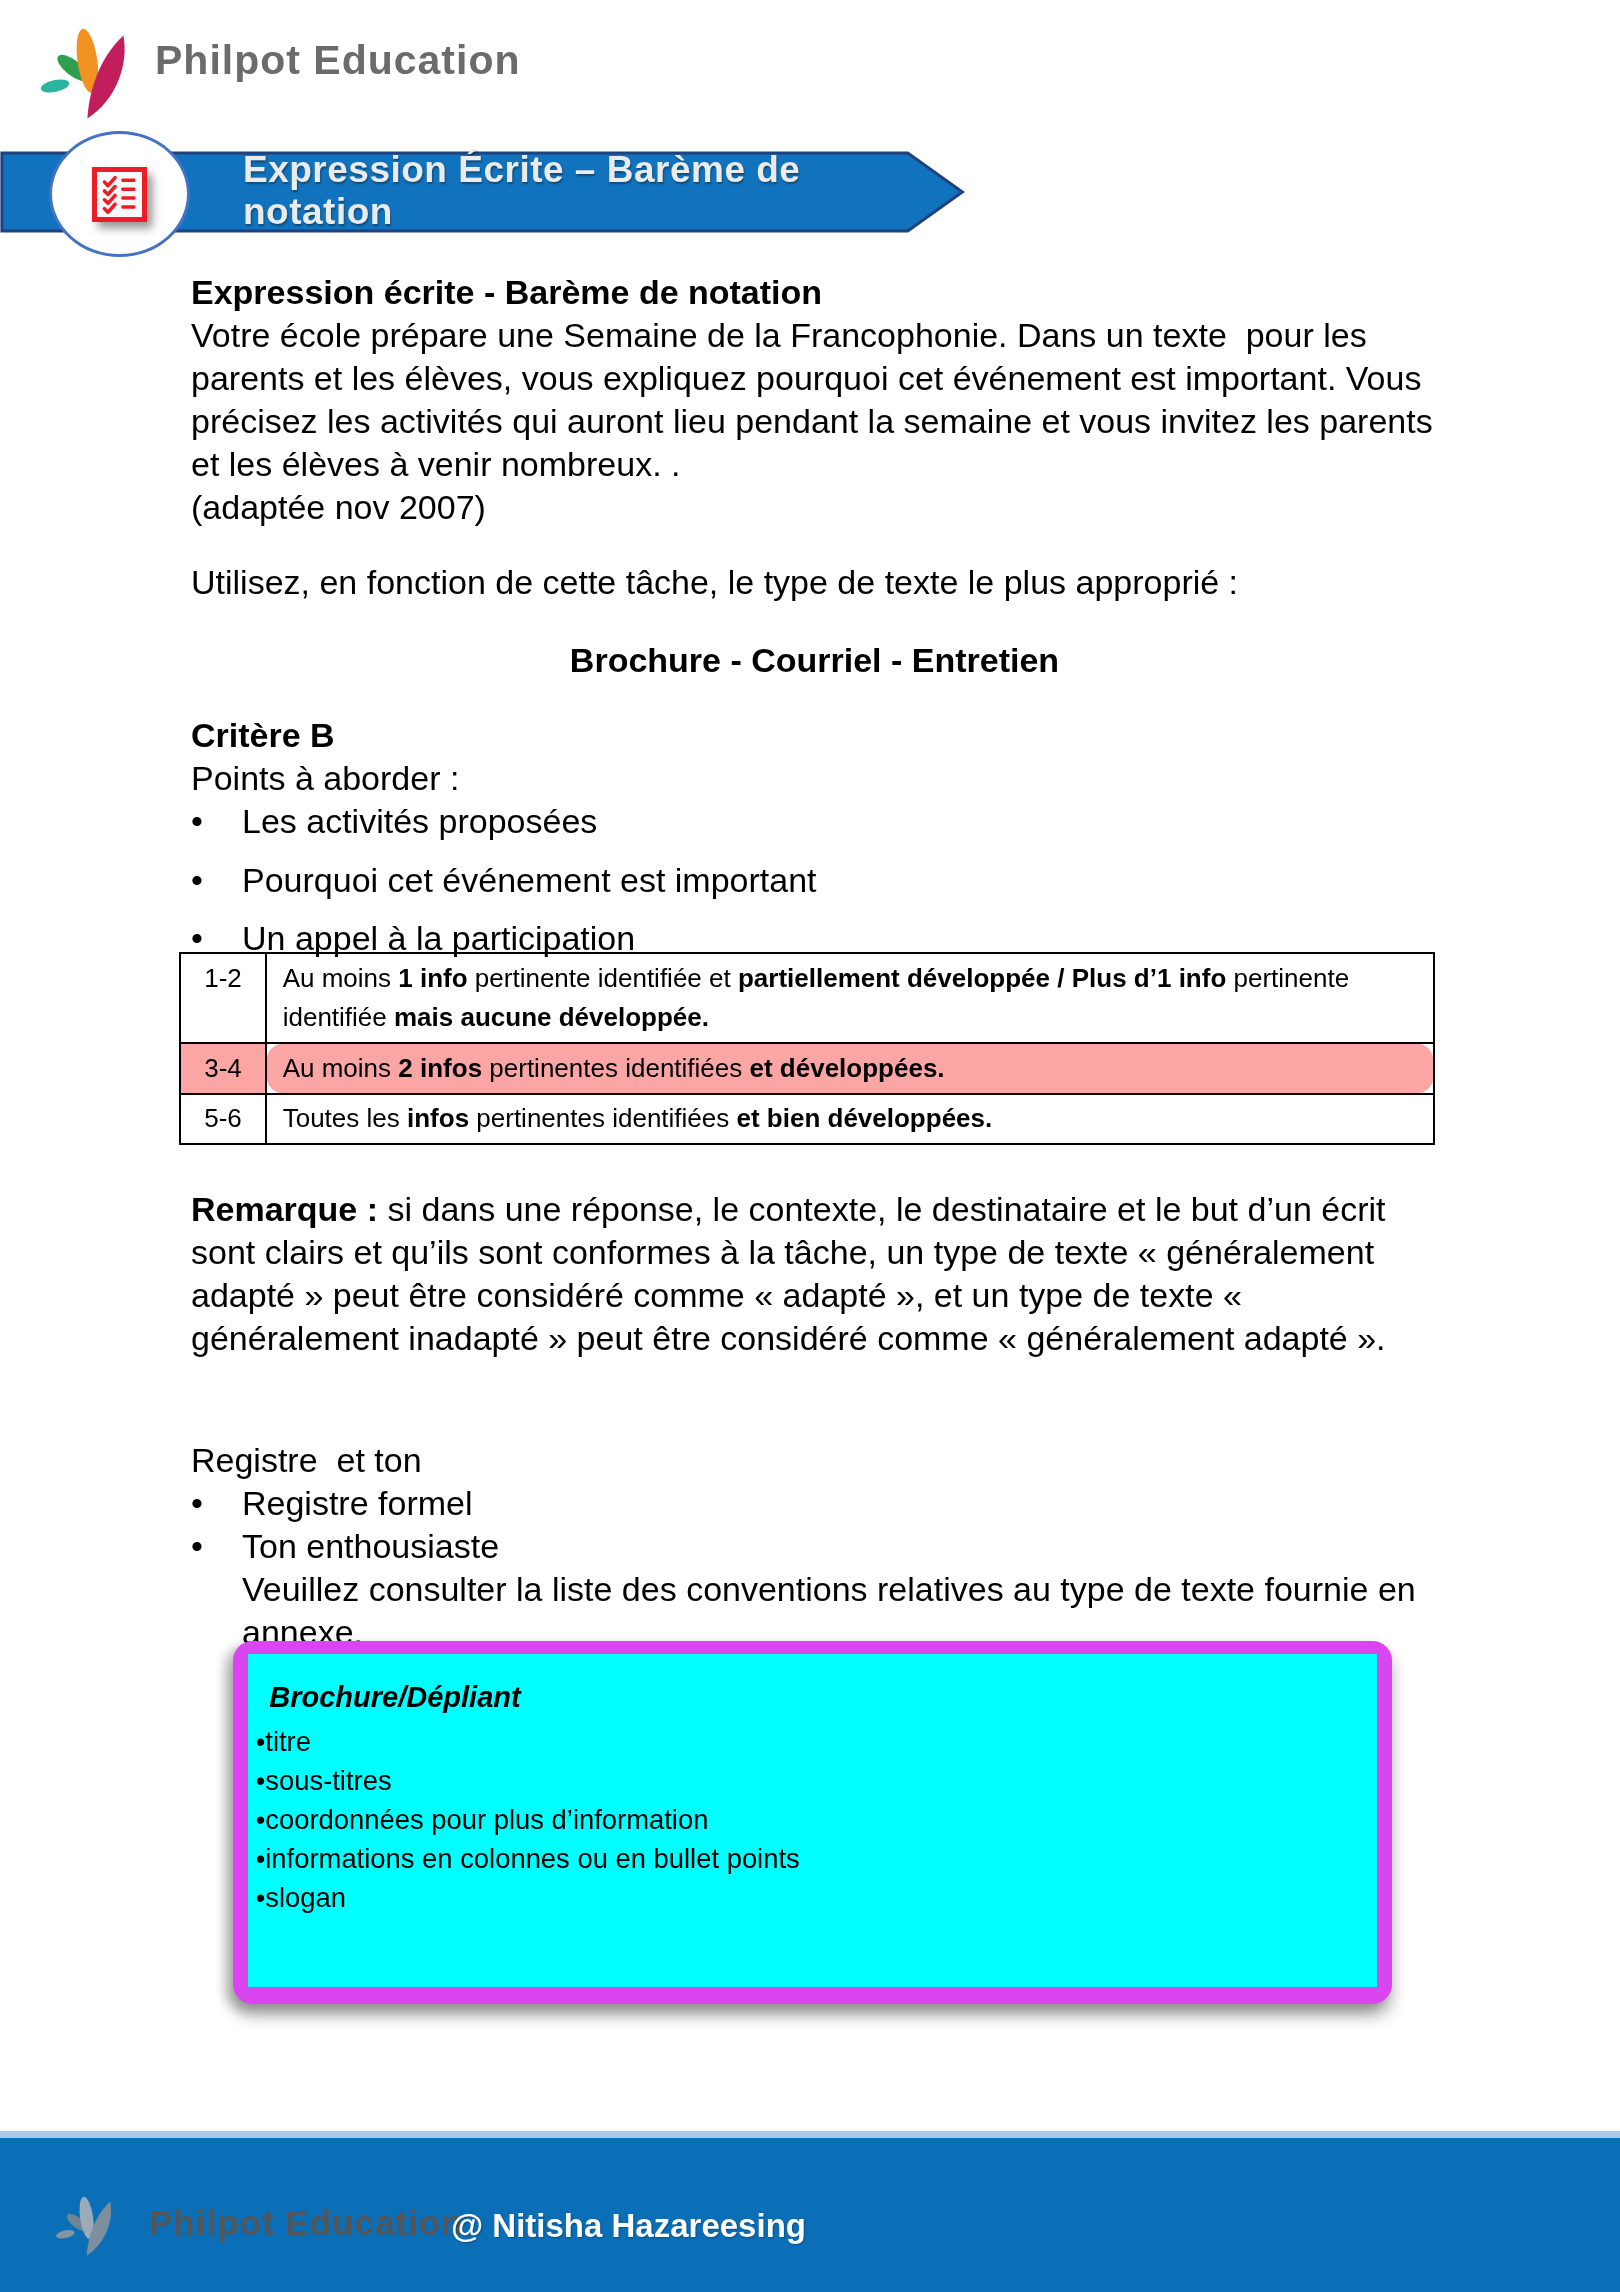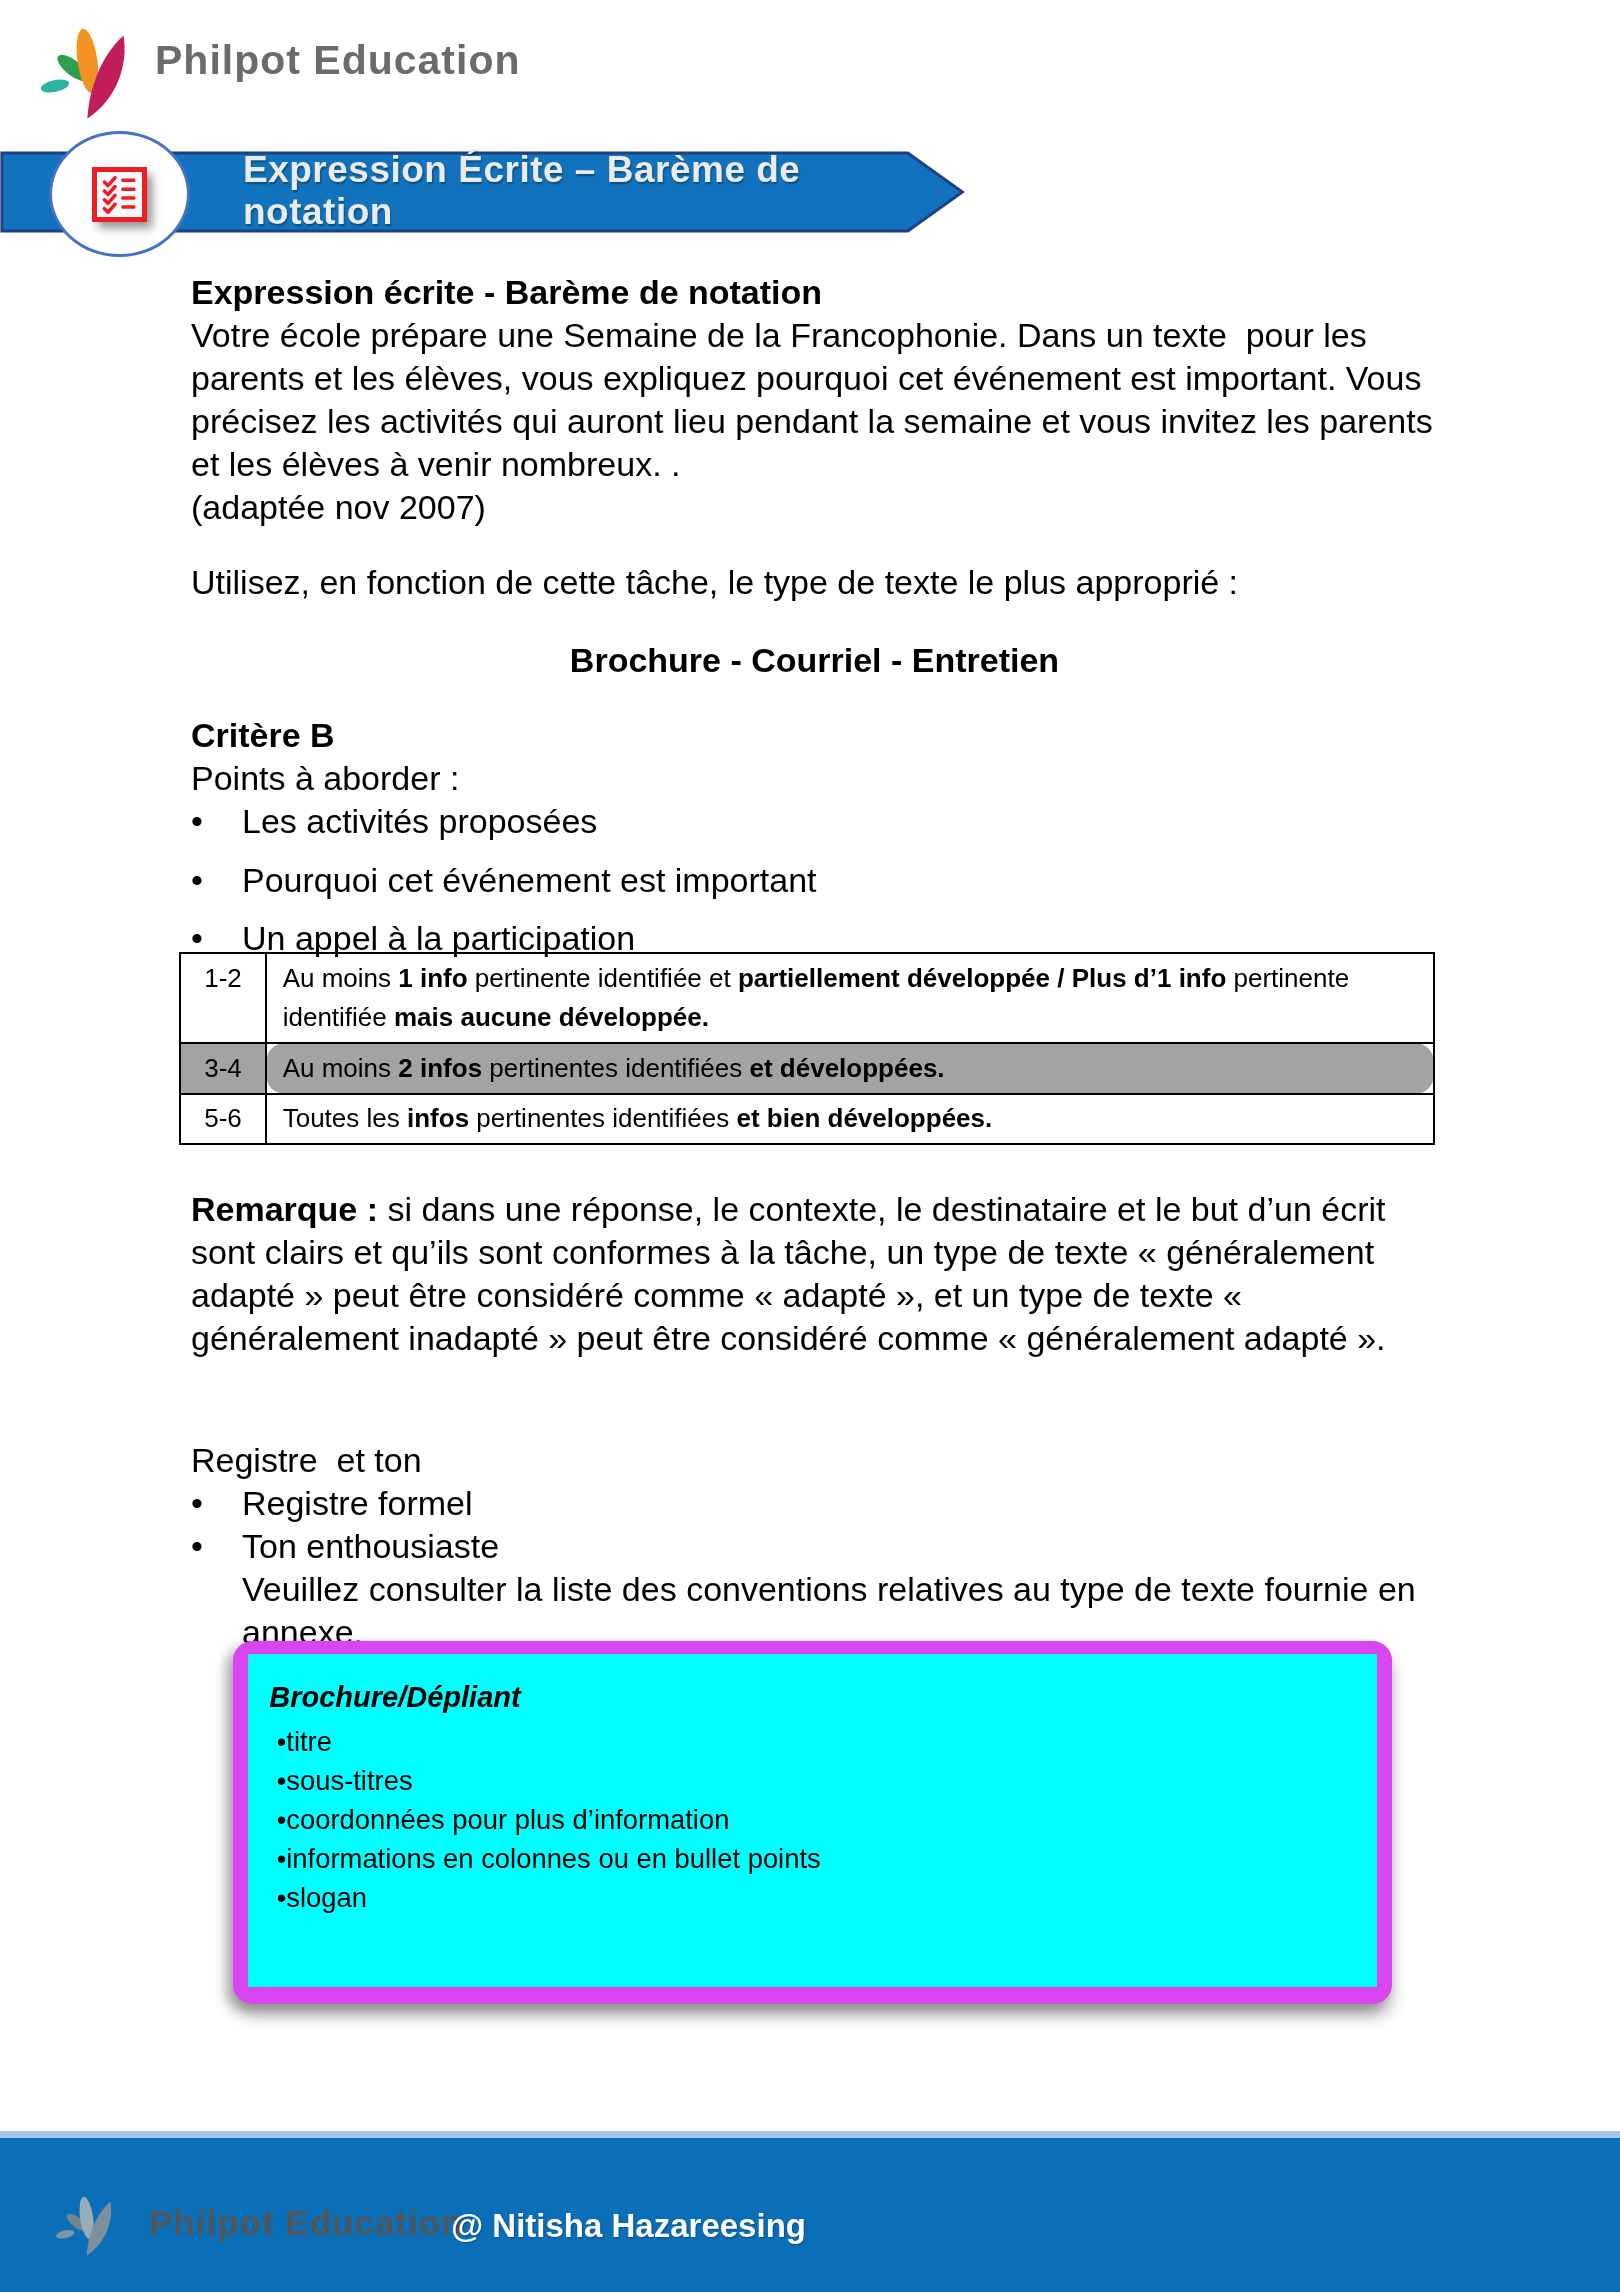--- a/index.html
+++ b/index.html
@@ -31,31 +31,31 @@
   .bullet-row{display:flex;}
   .bullet-row .dot{width:51px;flex:0 0 51px;}
   .crit-li{margin-bottom:15.7px;}
 
   
   .score-table{position:absolute;left:179px;top:952px;width:1256px;
                border-collapse:collapse;font-size:26px;border:2.9px solid #000;}
   .score-table td{border:2px solid #000;line-height:39px;}
   td.score{width:82px;text-align:center;vertical-align:top;padding-top:4.9px;}
   td.desc{padding:4.9px 13.7px 4.9px 15.7px;border-radius:19px;}
-  tr.shaded{background:#a3a3a3;}
+  tr.shaded{background:#fca5a5;}
   tr.r1 td{height:76px;vertical-align:top;}
   tr.r2 td,tr.r3 td{height:39px;}
 
   
   .card-outer{position:absolute;left:233px;top:1641px;width:1159px;height:363px;
               background:#d946ef;border-radius:19.6px;
               box-shadow:-7.8px 5.9px 11.8px rgba(0,0,0,.22),0 11.8px 15.7px rgba(0,0,0,.30);}
   .card-inner{position:absolute;left:14.7px;top:12.7px;right:14.7px;bottom:16.7px;background:#00ffff;}
   .card-title{font-style:italic;font-weight:bold;font-size:29px;margin:27.4px 0 7.8px 21.6px;}
-  .card-item{font-size:27.4px;line-height:39px;margin-left:29px;}
+  .card-item{font-size:27.4px;line-height:39px;margin-left:8px;}
 
   
   .footer-strip{position:absolute;left:0;top:2131px;width:100%;height:6.9px;background:#a9c7e9;}
   .footer-bar{position:absolute;left:0;top:2138px;width:100%;height:155px;background:#0b6fb8;}
   .footer-logo{position:absolute;left:51px;top:49px;width:76px;height:71px;opacity:.9;}
   .footer-brand{position:absolute;left:149px;top:65px;font-size:35px;font-weight:600;
                 letter-spacing:1px;color:#50565a;}
   .footer-credit{position:absolute;left:451px;top:69px;font-size:33px;font-weight:bold;color:#fff;
                  text-shadow:1px 1px 2px rgba(0,0,0,.3);}
 </style>

